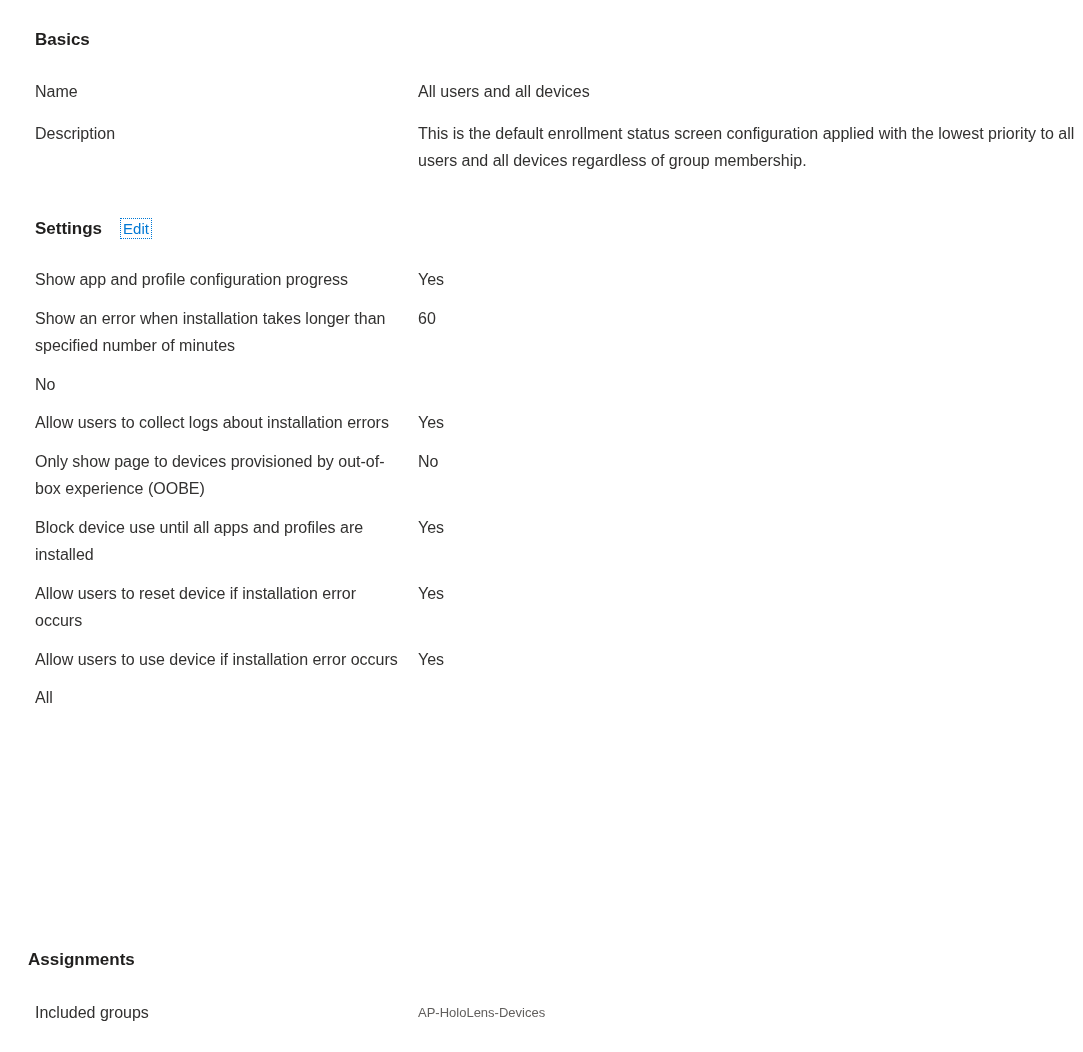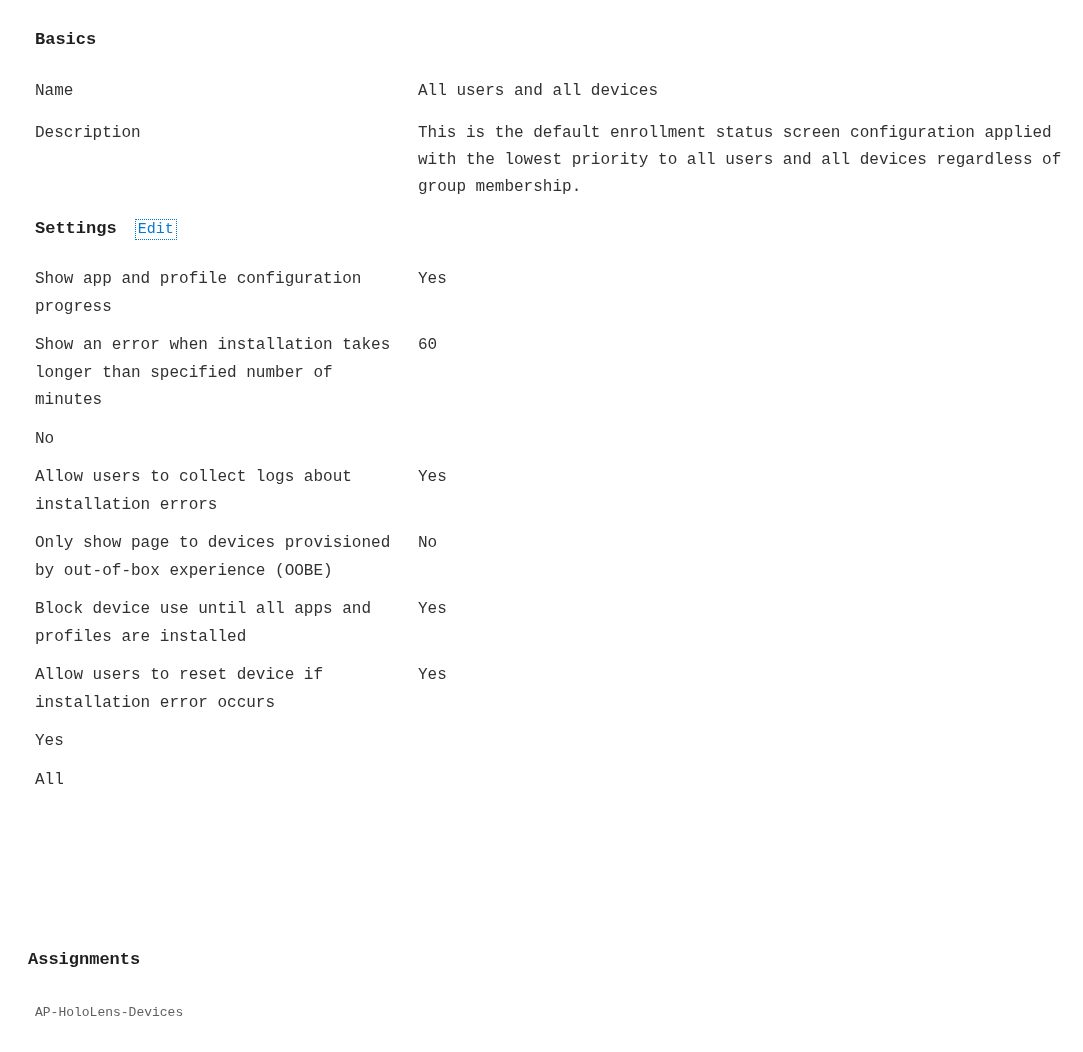--- a/index.html
+++ b/index.html
@@ -13,21 +13,20 @@
     font-family: "Liberation Sans", sans-serif;
     color: #201f1e;
     -webkit-font-smoothing: antialiased;
   }
   .page {
     position: relative;
     width: 1001px;
     height: 1052px;
     padding: 0;
     box-sizing: border-box;
-    font-family: Liberation Mono, monospace;
   }
   .section-title {
     font-size: 17px;
     font-weight: bold;
     color: #201f1e;
     margin: 0;
     padding: 0;
   }
   .section-head {
     display: flex;
@@ -134,28 +133,30 @@
     </div>
     <div class="row">
       <div class="label">Block device use until all apps and profiles are installed</div>
       <div class="value">Yes</div>
     </div>
     <div class="row">
       <div class="label">Allow users to reset device if installation error occurs</div>
       <div class="value">Yes</div>
     </div>
     <div class="row">
+      <div class="label">Allow users to use device if installation error occurs</div>
       <div class="value">Yes</div>
     </div>
     <div class="row">
       <div class="value">All</div>
     </div>
   </div>
 
   <h2 class="section-title" id="assignments-title">Assignments</h2>
 
   <div class="rows" id="assignments-rows">
     <div class="row small">
+      <div class="label">Included groups</div>
       <div class="value">AP-HoloLens-Devices</div>
     </div>
   </div>
 
 </div>
 
 </body></html>

